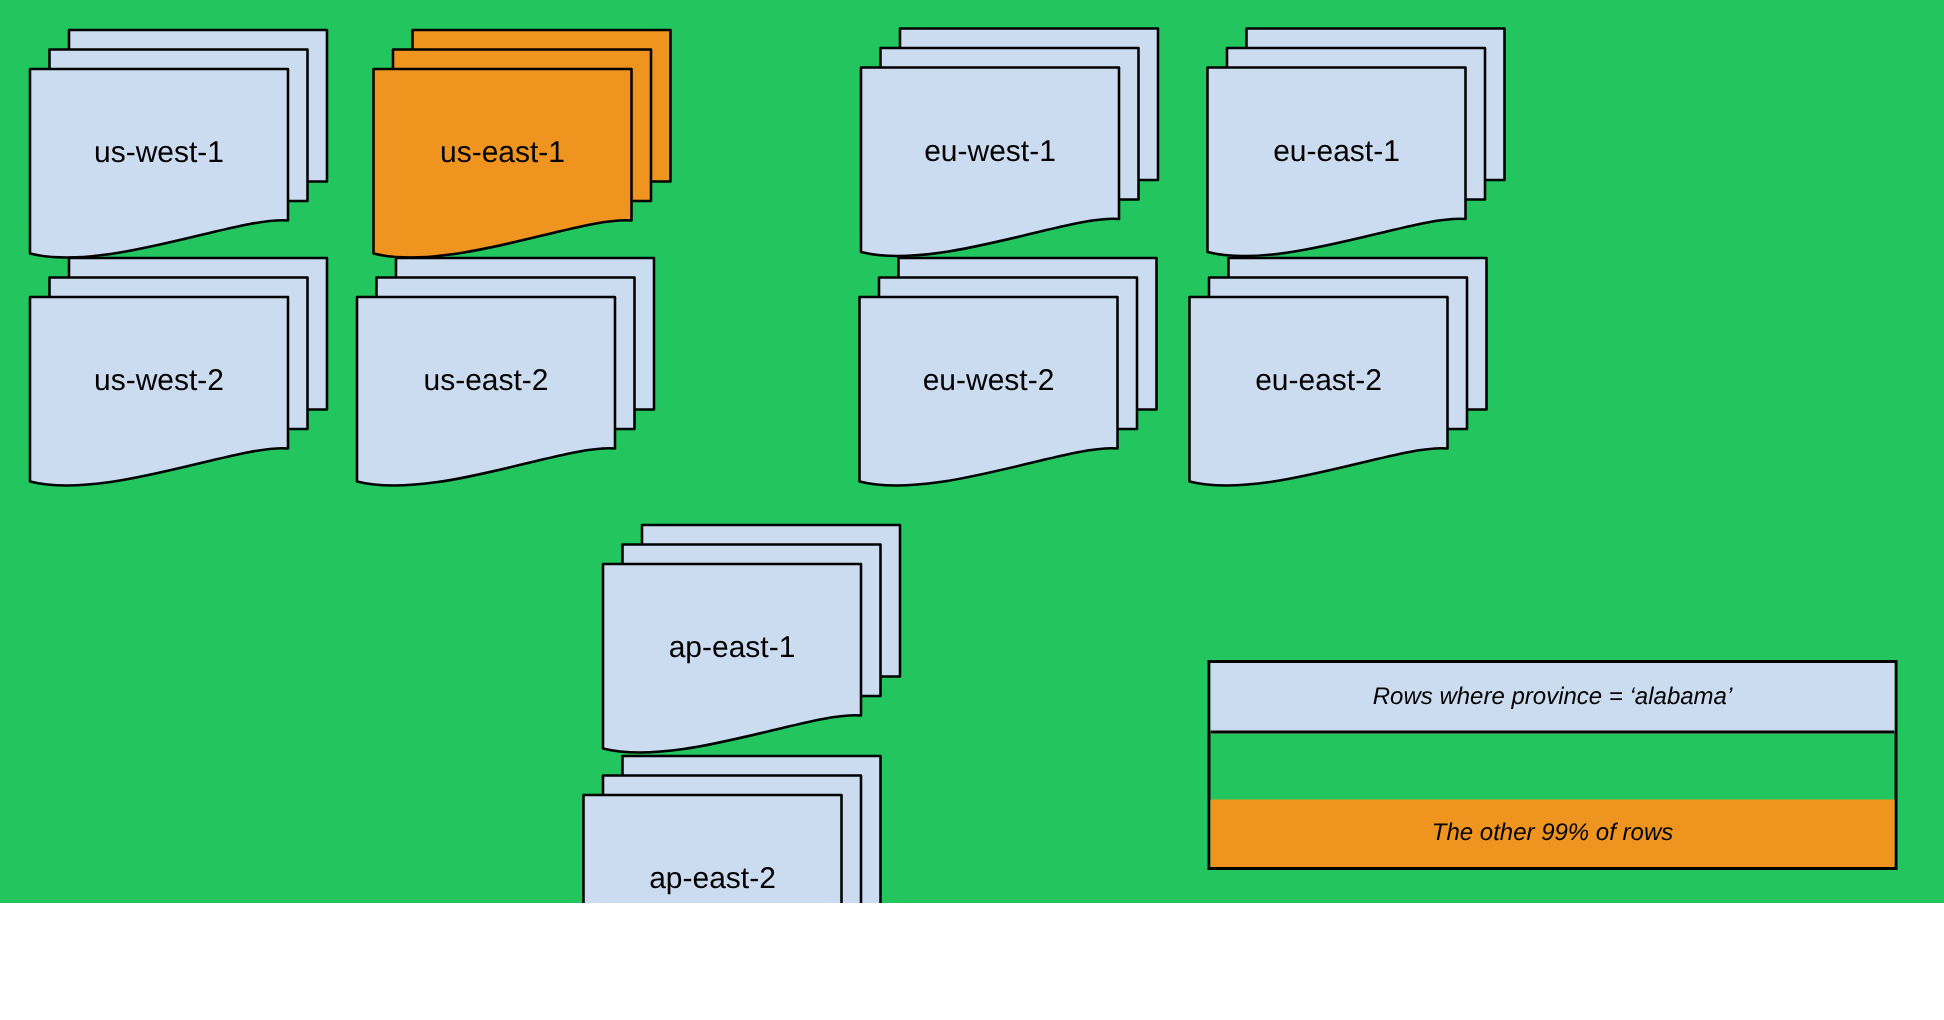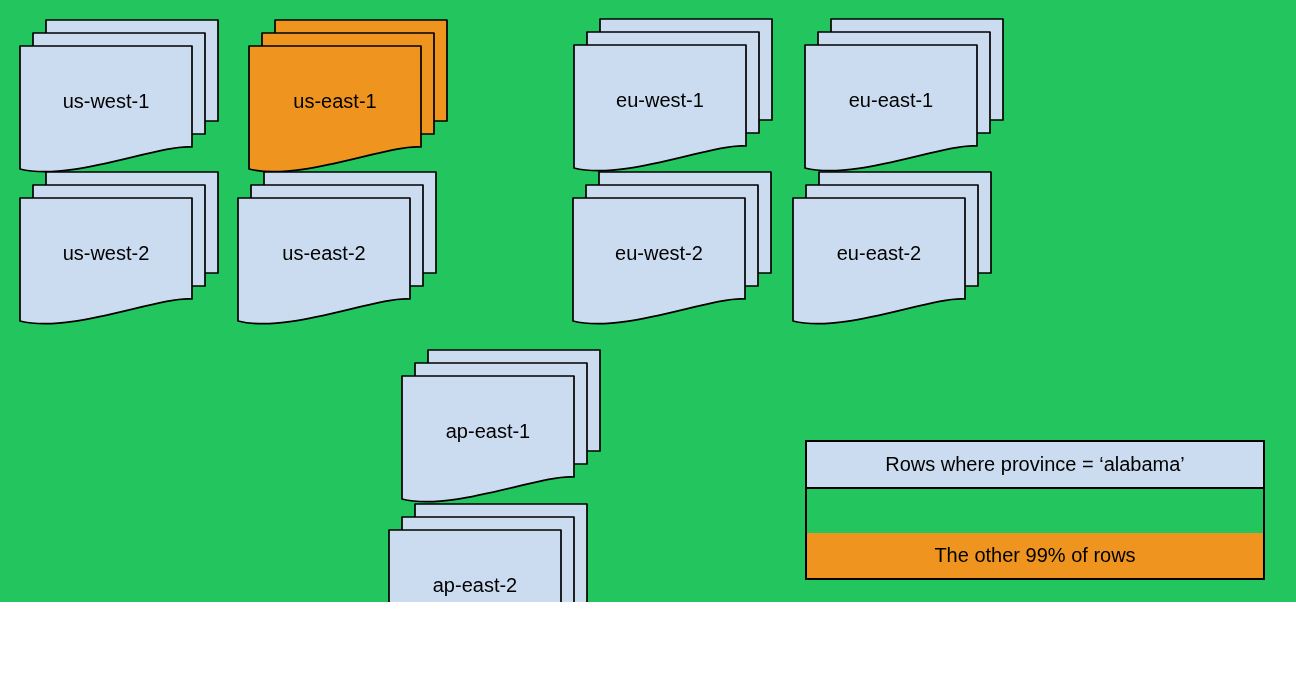--- a/index.html
+++ b/index.html
@@ -42,22 +42,23 @@
     border: 2px solid #000000;
     box-sizing: border-box;
     display: flex;
     flex-direction: column;
   }
   .legend-row {
     flex: 1;
     display: flex;
     align-items: center;
     justify-content: center;
-    font-size: 20px;
+    font-size: 16px;
     color: #000000;
+    font-style: italic;
   }
   .legend-row.blue-bg {
     background: #ccdcf0;
     border-bottom: 2px solid #000000;
   }
   .legend-row.orange-bg {
     background: #ef951f;
     margin-top: 44px;
   }
 </style>

